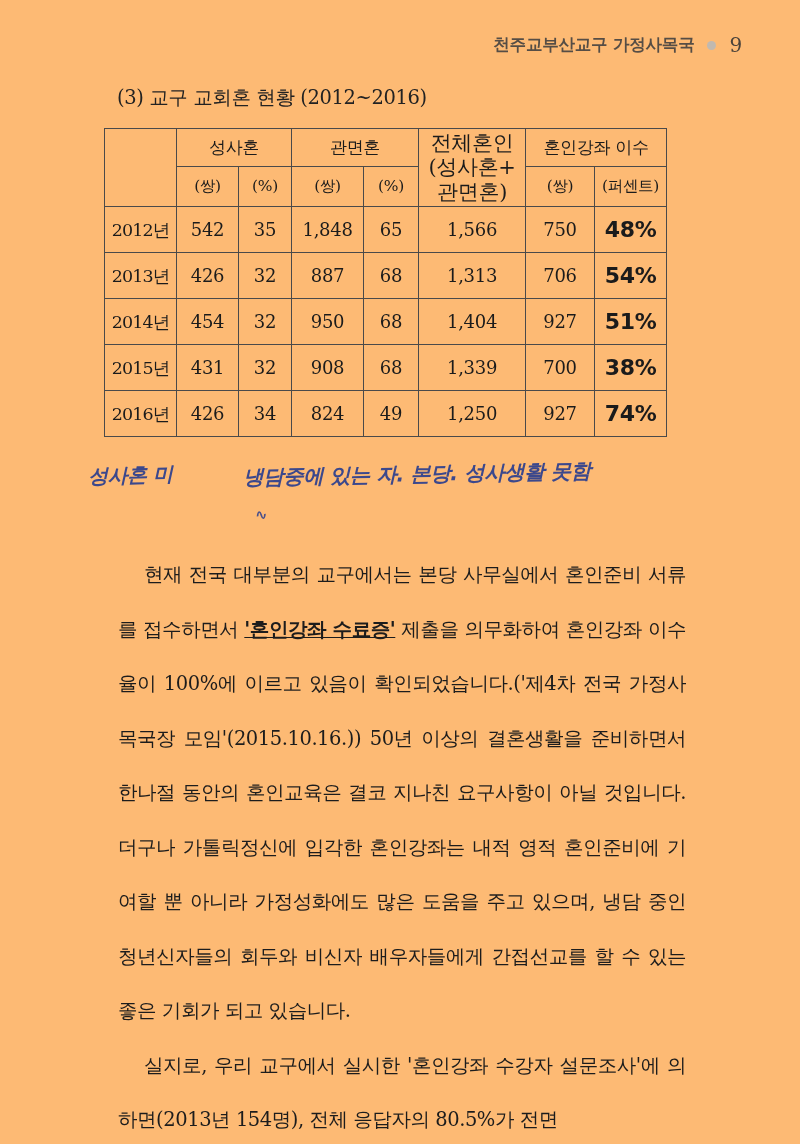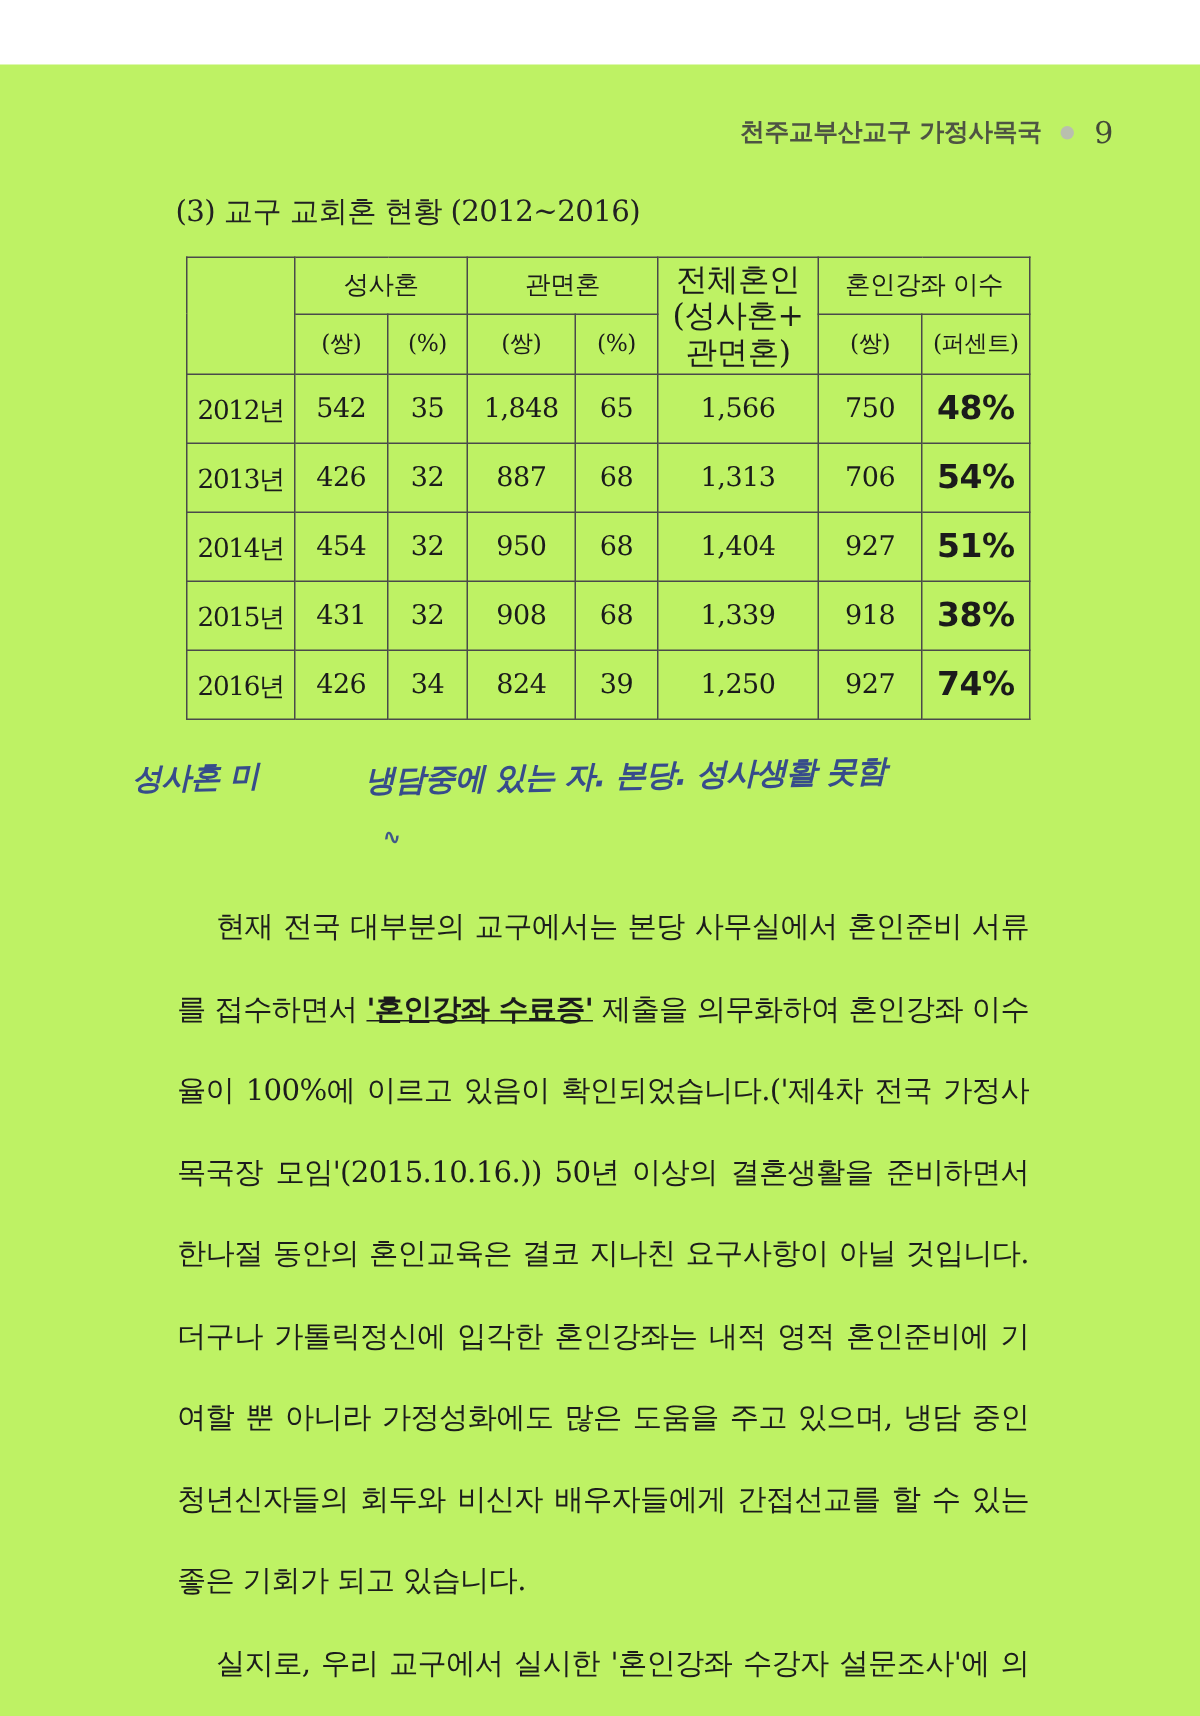--- a/index.html
+++ b/index.html
@@ -14,22 +14,21 @@
     position: relative;
     overflow: hidden;
     font-family: "DejaVu Serif", "Liberation Serif", serif;
     color: #1a1a1a;
     -webkit-font-smoothing: antialiased;
   }
 
   .page {
     position: absolute;
     inset: 0;
-    background: #bef264;
-    margin-top: 43px;
+    background: #fdba74;
   }
 
   
   .running-header {
     position: absolute;
     top: 33px;
     right: 58px;
     display: flex;
     align-items: center;
     gap: 10px;
@@ -63,21 +62,21 @@
     font-size: 19.5px;
     color: #222;
     letter-spacing: -0.4px;
     white-space: nowrap;
   }
 
   
   .tbl-wrap {
     position: absolute;
     top: 128px;
-    left: 124px;
+    left: 104px;
     width: 562px;
   }
   table.stats {
     border-collapse: collapse;
     width: 100%;
     table-layout: fixed;
     font-size: 17px;
     color: #1b1b1b;
   }
   table.stats th,
@@ -275,29 +274,29 @@
             <td>927</td>
             <td class="pct">51%</td>
           </tr>
           <tr>
             <td class="year">2015년</td>
             <td>431</td>
             <td>32</td>
             <td>908</td>
             <td>68</td>
             <td>1,339</td>
-            <td>918</td>
+            <td>700</td>
             <td class="pct">38%</td>
           </tr>
           <tr>
             <td class="year">2016년</td>
             <td>426</td>
             <td>34</td>
             <td>824</td>
-            <td>39</td>
+            <td>49</td>
             <td>1,250</td>
             <td>927</td>
             <td class="pct">74%</td>
           </tr>
         </tbody>
     </table>
   </div>
 
   <div class="handwriting hw-left">성사혼 미</div>
   <div class="handwriting hw-right">냉담중에 있는 자. 본당. 성사생활 못함</div>

